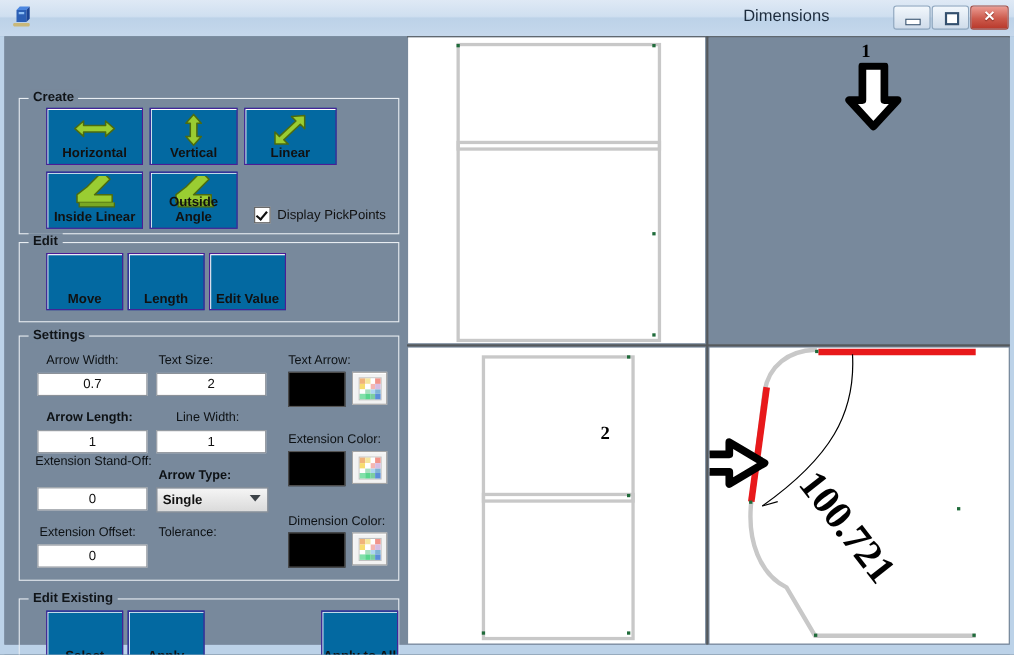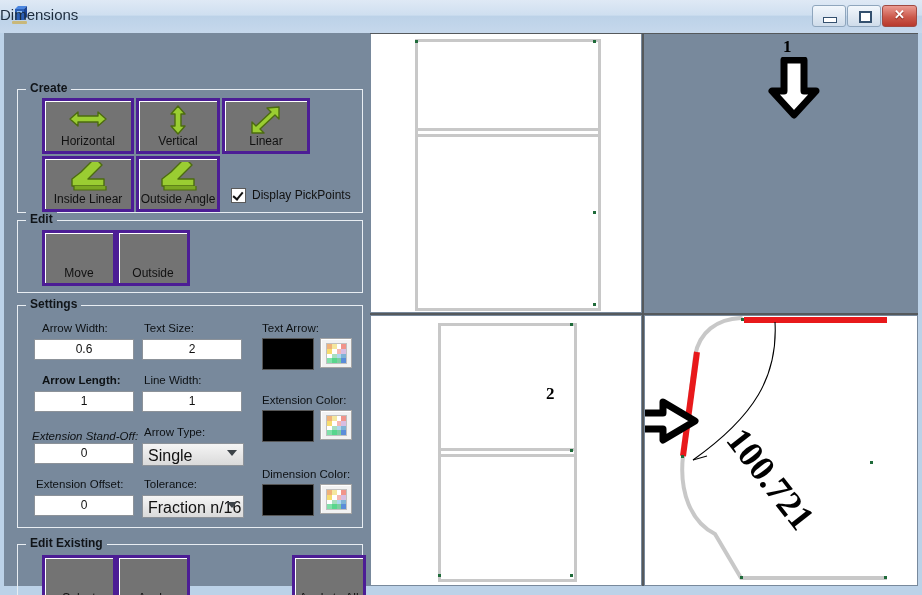--- a/index.html
+++ b/index.html
@@ -4,21 +4,21 @@
 <style>
   html,body{margin:0;padding:0;background:#7c8ea0;}
   body{width:922px;height:595px;overflow:hidden;font-family:"Liberation Sans",sans-serif;}
 
   #app{position:relative;width:922px;height:595px;background:#bcd2e8;}
 
   
   #titlebar{position:absolute;left:0;top:0;width:922px;height:33px;
     background:linear-gradient(to bottom,#dfe9f5 0%,#cfdff0 45%,#bcd2e8 50%,#c6d8ec 100%);
     border-bottom:1px solid #9fb6cf;}
-  #titlebar .ttl{position:absolute;left:0;top:6px;width:754px;text-align:left;
+  #titlebar .ttl{position:absolute;left:0;top:6px;width:754px;text-align:right;
     font-size:15px;color:#1d2c3d;}
   #appicon{position:absolute;left:8px;top:4px;width:24px;height:24px;}
 
   .winbtn{position:absolute;top:5px;width:32px;height:20px;border-radius:3px;
     border:1px solid #8fa6bd;background:linear-gradient(to bottom,#f2f7fc,#cfdcea);}
   .winbtn i{position:absolute;display:block;}
   #btn-min{left:812px;}
   #btn-min i{left:10px;top:11px;width:12px;height:4px;border:1px solid #34506e;background:#fff;}
   #btn-max{left:847px;}
   #btn-max i{left:11px;top:5px;width:9px;height:8px;border:2px solid #34506e;background:#fff;}
@@ -39,22 +39,22 @@
 
   .group{position:absolute;border:1px solid #e8edf2;}
   .group > .glabel{position:absolute;top:-9px;left:8px;padding:0 4px;background:#78899c;
     font-size:12px;font-weight:bold;color:#101418;white-space:nowrap;}
 
   #grp-create{left:13px;top:56px;width:344px;height:122px;}
   #grp-edit{left:13px;top:187px;width:344px;height:71px;}
   #grp-settings{left:13px;top:272px;width:344px;height:221px;}
   #grp-existing{left:13px;top:511px;width:344px;height:72px;}
 
-  .btn{position:absolute;background:#737373;border:3px solid #4c1d95;
-    box-shadow:inset 1px 1px 0 #fff;}
+  .btn{position:absolute;background:#0369a1;border:1px solid #4c1d95;
+    box-shadow:inset 1px 1px 0 #fff;font-weight:bold;}
   .btn .cap{position:absolute;left:0;bottom:3px;width:100%;text-align:center;
     font-size:12px;color:#111;}
 
   
   #b-horizontal{left:24px;top:8px;width:86px;height:50px;}
   #b-vertical{left:118px;top:8px;width:78px;height:50px;}
   #b-linear{left:204px;top:8px;width:82px;height:50px;}
   #b-inside{left:24px;top:66px;width:86px;height:50px;}
   #b-outside{left:118px;top:66px;width:78px;height:50px;}
 
@@ -69,21 +69,21 @@
   
   #b-move{left:24px;top:9px;width:68px;height:50px;}
   #b-delete{left:98px;top:9px;width:68px;height:50px;}
   #b-editvalue{left:172px;top:9px;width:68px;height:50px;}
 
   
   .fldlabel{position:absolute;font-size:11.5px;color:#0d1114;white-space:nowrap;}
   .txtin{position:absolute;background:#fff;border:1px solid #8c9299;height:19px;
     font-size:12px;color:#111;text-align:center;line-height:19px;}
   .ddl{position:absolute;height:21px;border:1px solid #8c9299;
-    background:linear-gradient(to bottom,#f5f5f5,#dadada);font-size:16px;color:#111;}
+    background:linear-gradient(to bottom,#f5f5f5,#dadada);font-size:12px;color:#111;font-weight:bold;}
   .ddl .val{position:absolute;left:5px;top:3px;}
   .ddl .arw{position:absolute;right:6px;top:6px;width:0;height:0;
     border-left:5px solid transparent;border-right:5px solid transparent;border-top:6px solid #3d4348;}
   .swatch{position:absolute;border:1px solid #555;}
   .picker{position:absolute;width:30px;height:28px;background:#f2f2f2;border:1px solid #a5a5a5;
     box-shadow:inset 1px 1px 0 #fff;}
   .picker .grid{position:absolute;left:5px;top:4px;width:19px;height:19px;background:#fff;
     border:1px solid #c0c0c0;display:grid;grid-template-columns:repeat(4,1fr);grid-template-rows:repeat(4,1fr);}
   .picker .grid i{display:block;}
 
@@ -192,56 +192,55 @@
           <span class="lbl">Display PickPoints</span>
         </div>
       </div>
 
       <div class="group" id="grp-edit">
         <div class="glabel">Edit</div>
         <div class="btn" id="b-move">
           <div class="cap">Move</div>
         </div>
         <div class="btn" id="b-delete">
-          <div class="cap">Outside</div>
+          <div class="cap">Length</div>
+        </div>
+        <div class="btn" id="b-editvalue">
+          <div class="cap">Edit Value</div>
         </div>
       </div>
 
       <div class="group" id="grp-settings">
         <div class="glabel">Settings</div>
 
         <div class="fldlabel" style="left:24px;top:16px;">Arrow Width:</div>
-        <div class="txtin" style="left:16px;top:33px;width:98px;">0.6</div>
+        <div class="txtin" style="left:16px;top:33px;width:98px;">0.7</div>
 
         <div class="fldlabel" style="left:24px;top:68px;font-weight:bold;">Arrow Length:</div>
         <div class="txtin" style="left:16px;top:85px;width:98px;">1</div>
 
-        <div class="fldlabel" style="left:14px;top:124px;font-style:italic;">Extension Stand-Off:</div>
+        <div class="fldlabel" style="left:14px;top:108px;">Extension Stand-Off:</div>
         <div class="txtin" style="left:16px;top:137px;width:98px;">0</div>
 
         <div class="fldlabel" style="left:18px;top:172px;">Extension Offset:</div>
         <div class="txtin" style="left:16px;top:189px;width:98px;">0</div>
 
         <div class="fldlabel" style="left:126px;top:16px;">Text Size:</div>
         <div class="txtin" style="left:124px;top:33px;width:98px;">2</div>
 
-        <div class="fldlabel" style="left:126px;top:68px;text-align:right;">Line Width:</div>
+        <div class="fldlabel" style="left:142px;top:68px;text-align:right;">Line Width:</div>
         <div class="txtin" style="left:124px;top:85px;width:98px;">1</div>
 
-        <div class="fldlabel" style="left:126px;top:120px;">Arrow Type:</div>
+        <div class="fldlabel" style="left:126px;top:120px;font-weight:bold;">Arrow Type:</div>
         <div class="ddl" style="left:124px;top:137px;width:100px;">
           <span class="val">Single</span>
           <span class="arw"></span>
         </div>
 
         <div class="fldlabel" style="left:126px;top:172px;">Tolerance:</div>
-        <div class="ddl" style="left:124px;top:189px;width:100px;">
-          <span class="val">Fraction n/16</span>
-          <span class="arw"></span>
-        </div>
 
         <div class="fldlabel" style="left:244px;top:16px;">Text Arrow:</div>
         <div class="swatch" style="left:244px;top:32px;width:50px;height:30px;background:#000;"></div>
         <div class="picker" style="left:302px;top:32px;">
           <span class="grid">
             <i style="background:#f0b27a"></i>
               <i style="background:#f5e79e"></i>
               <i style="background:#ffffff"></i>
               <i style="background:#f1948a"></i>
             <i style="background:#f7dc6f"></i>

